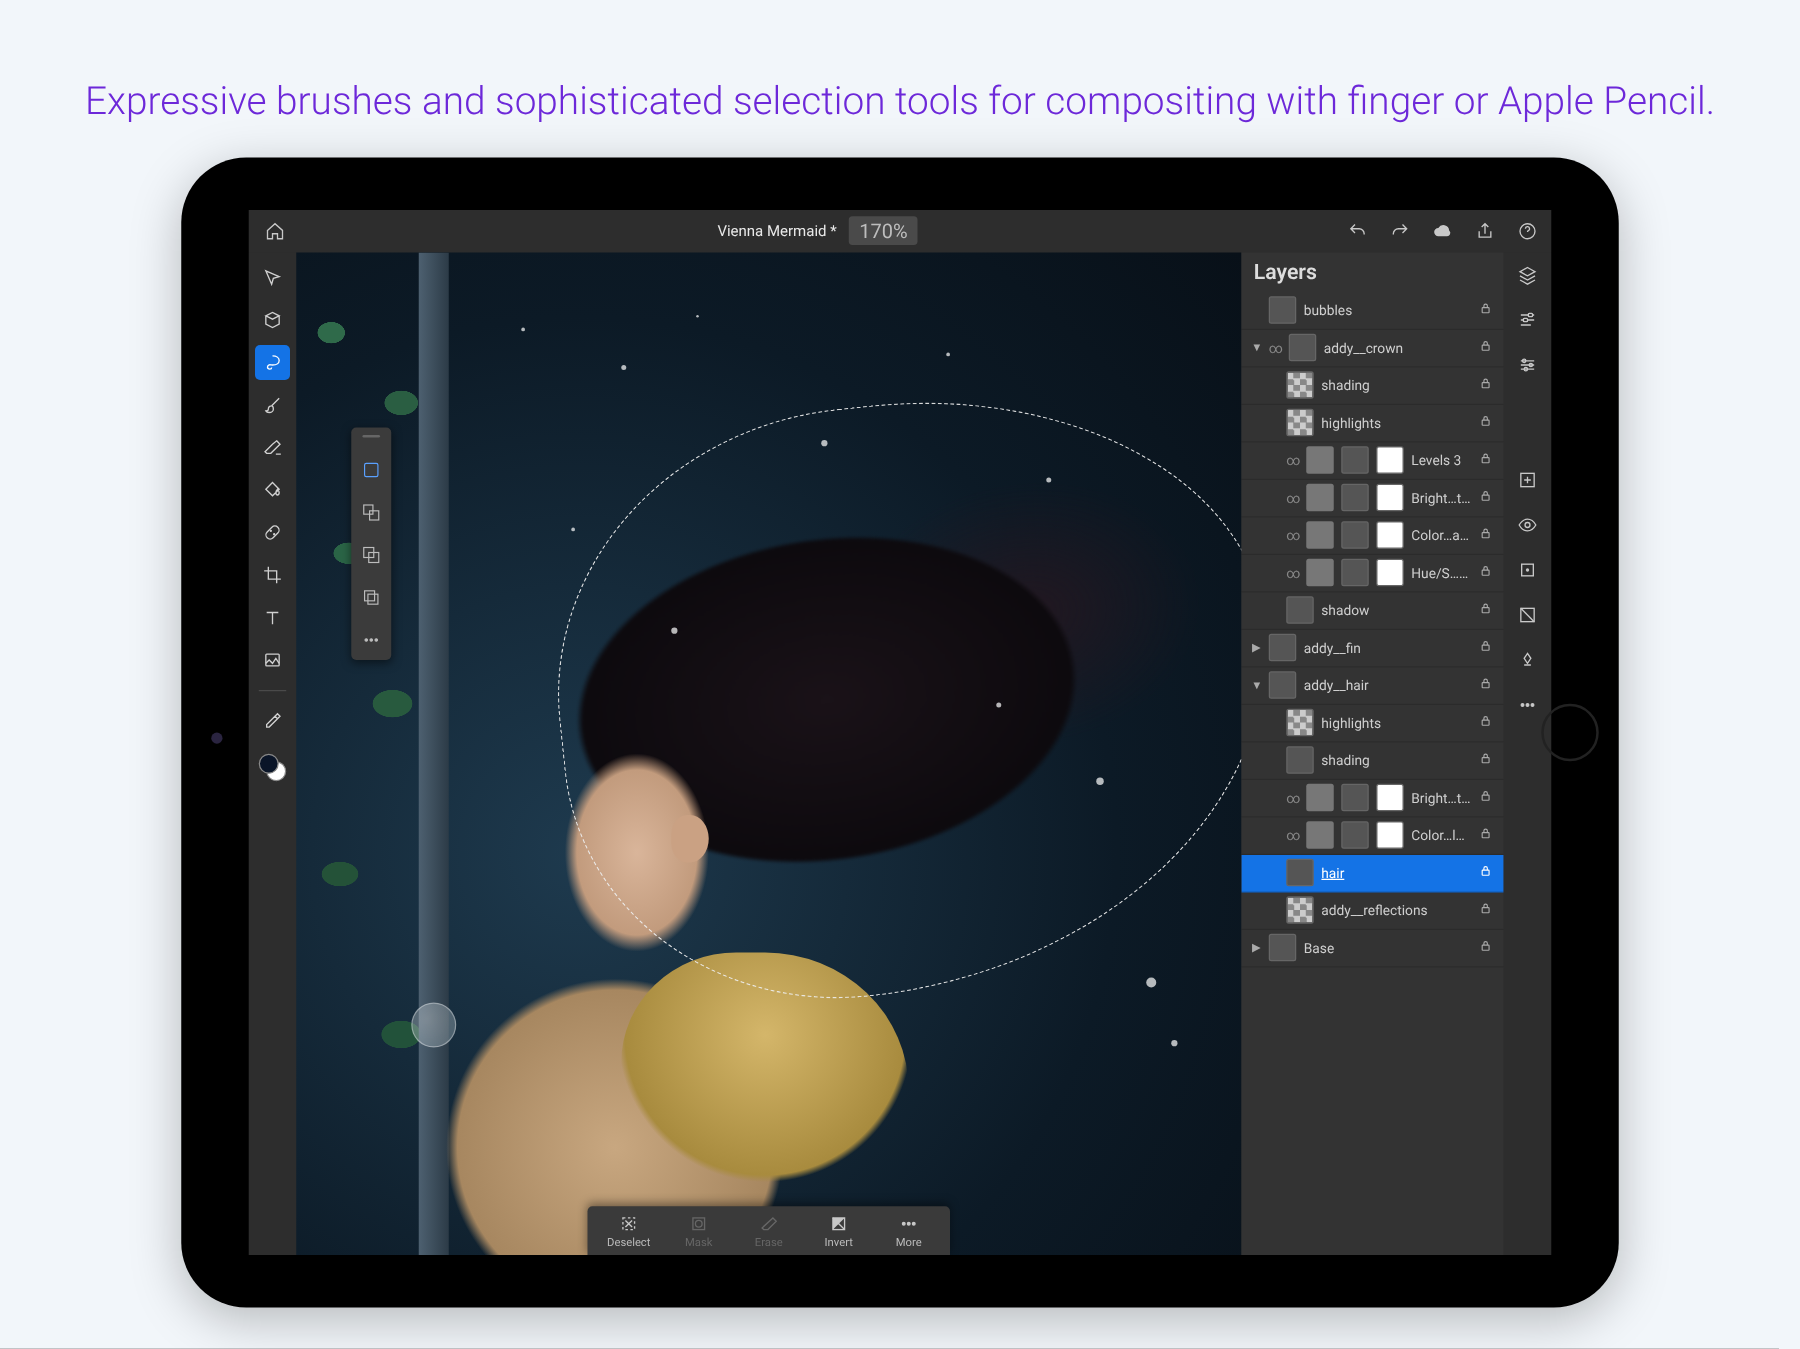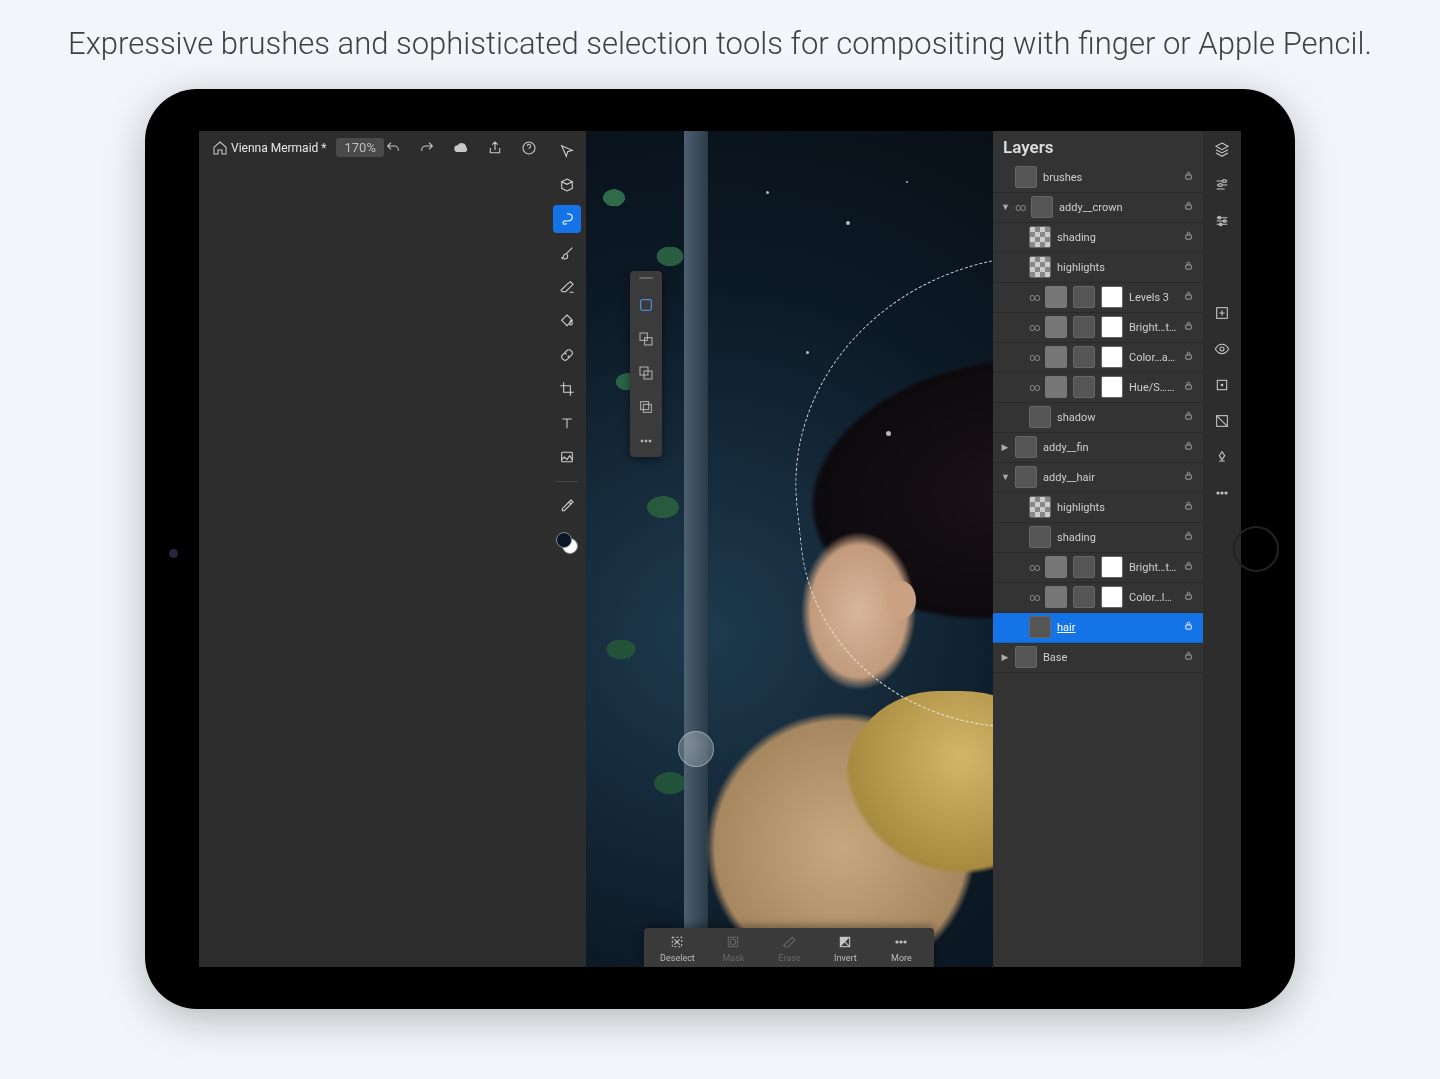--- a/index.html
+++ b/index.html
@@ -5,25 +5,26 @@
   * { box-sizing: border-box; margin: 0; padding: 0; }
   body {
     font-family: -apple-system, BlinkMacSystemFont, "Segoe UI", Roboto, sans-serif;
     background: #f2f6fa;
     width: 1440px;
     height: 1079px;
     overflow: hidden;
   }
   .headline {
     text-align: center;
-    padding: 23px 0 24px;
+    padding: 37px 0 24px;
     font-size: 31px;
     font-weight: 300;
-    color: #404040;
+    color: #6d28d9;
     line-height: 1.35;
+    margin-top: 23px;
   }
   .tablet {
     width: 1150px;
     height: 920px;
     margin: 0 auto;
     background: #000;
     border-radius: 52px;
     padding: 42px 54px;
     position: relative;
     box-shadow: 0 10px 40px rgba(0,0,0,0.25);
@@ -36,34 +37,34 @@
   }
   .tablet::after {
     content:"";
     position:absolute; right:16px; top:50%;
     width:42px; height:42px; border-radius:50%;
     border:2px solid #222; transform:translateY(-50%);
   }
   .screen {
     width:100%; height:100%;
     background: #2d2d2d;
-    display:flex; 
+    display:flex; flex-direction:column;
     overflow:hidden; position:relative;
   }
   
   .topbar {
     height: 34px; background:#2d2d2d;
     display:flex; align-items:center;
     padding:0 10px;
     color:#ddd; font-size:12px;
   }
   .topbar .home { width:22px; text-align:center; }
   .topbar .center { flex:1; display:flex; justify-content:center; align-items:center; gap:10px; }
   .doc-title { color:#e8e8e8; }
-  .zoom-badge { background:#4a4a4a; padding:2px 8px; border-radius:3px; font-size:13px; color:#bdbdbd; }
+  .zoom-badge { background:#4a4a4a; padding:2px 8px; border-radius:3px; font-size:16px; color:#bdbdbd; }
   .topbar .right { display:flex; gap:16px; align-items:center; }
   .icon { display:inline-flex; justify-content:center; align-items:center; width:18px; height:18px; }
   .icon svg { width:16px; height:16px; fill:none; stroke:#c8c8c8; stroke-width:1.6; }
 
   
   .body { flex:1; display:flex; position:relative; }
   .toolbar {
     width:38px; background:#2d2d2d;
     display:flex; flex-direction:column; align-items:center;
     padding-top:6px; gap:6px;
@@ -420,21 +421,21 @@
             </div>
       </div>
     </div>
 
     <div class="layers">
       <div class="layers-header">Layers</div>
       <div class="layer-list" id="layer-list">
             <div class="layer">
               <span class="arrow"></span>
               <span class="thumb"></span>
-              <span class="label">brushes</span>
+              <span class="label">bubbles</span>
               <span class="lock"><svg viewBox="0 0 24 24" width="11" height="11" stroke="currentColor" fill="none" stroke-width="2">
                   <rect x="6" y="11" width="12" height="9" rx="1"></rect>
                   <path d="M9 11V8a3 3 0 0 1 6 0v3"></path>
                 </svg></span>
             </div>
             <div class="layer">
               <span class="arrow">▼</span>
               <span class="link">∞</span>
               <span class="thumb"></span>
               <span class="label">addy__crown</span>
@@ -575,20 +576,29 @@
               <span class="label">Color…lance 21</span>
               <span class="lock"><svg viewBox="0 0 24 24" width="11" height="11" stroke="currentColor" fill="none" stroke-width="2">
                   <rect x="6" y="11" width="12" height="9" rx="1"></rect>
                   <path d="M9 11V8a3 3 0 0 1 6 0v3"></path>
                 </svg></span>
             </div>
             <div class="layer selected indent-1">
               <span class="arrow"></span>
               <span class="thumb"></span>
               <span class="label">hair</span>
+              <span class="lock"><svg viewBox="0 0 24 24" width="11" height="11" stroke="currentColor" fill="none" stroke-width="2">
+                  <rect x="6" y="11" width="12" height="9" rx="1"></rect>
+                  <path d="M9 11V8a3 3 0 0 1 6 0v3"></path>
+                </svg></span>
+            </div>
+            <div class="layer indent-1">
+              <span class="arrow"></span>
+              <span class="thumb check"></span>
+              <span class="label">addy__reflections</span>
               <span class="lock"><svg viewBox="0 0 24 24" width="11" height="11" stroke="currentColor" fill="none" stroke-width="2">
                   <rect x="6" y="11" width="12" height="9" rx="1"></rect>
                   <path d="M9 11V8a3 3 0 0 1 6 0v3"></path>
                 </svg></span>
             </div>
             <div class="layer">
               <span class="arrow">▶</span>
               <span class="thumb"></span>
               <span class="label">Base</span>
               <span class="lock"><svg viewBox="0 0 24 24" width="11" height="11" stroke="currentColor" fill="none" stroke-width="2">

